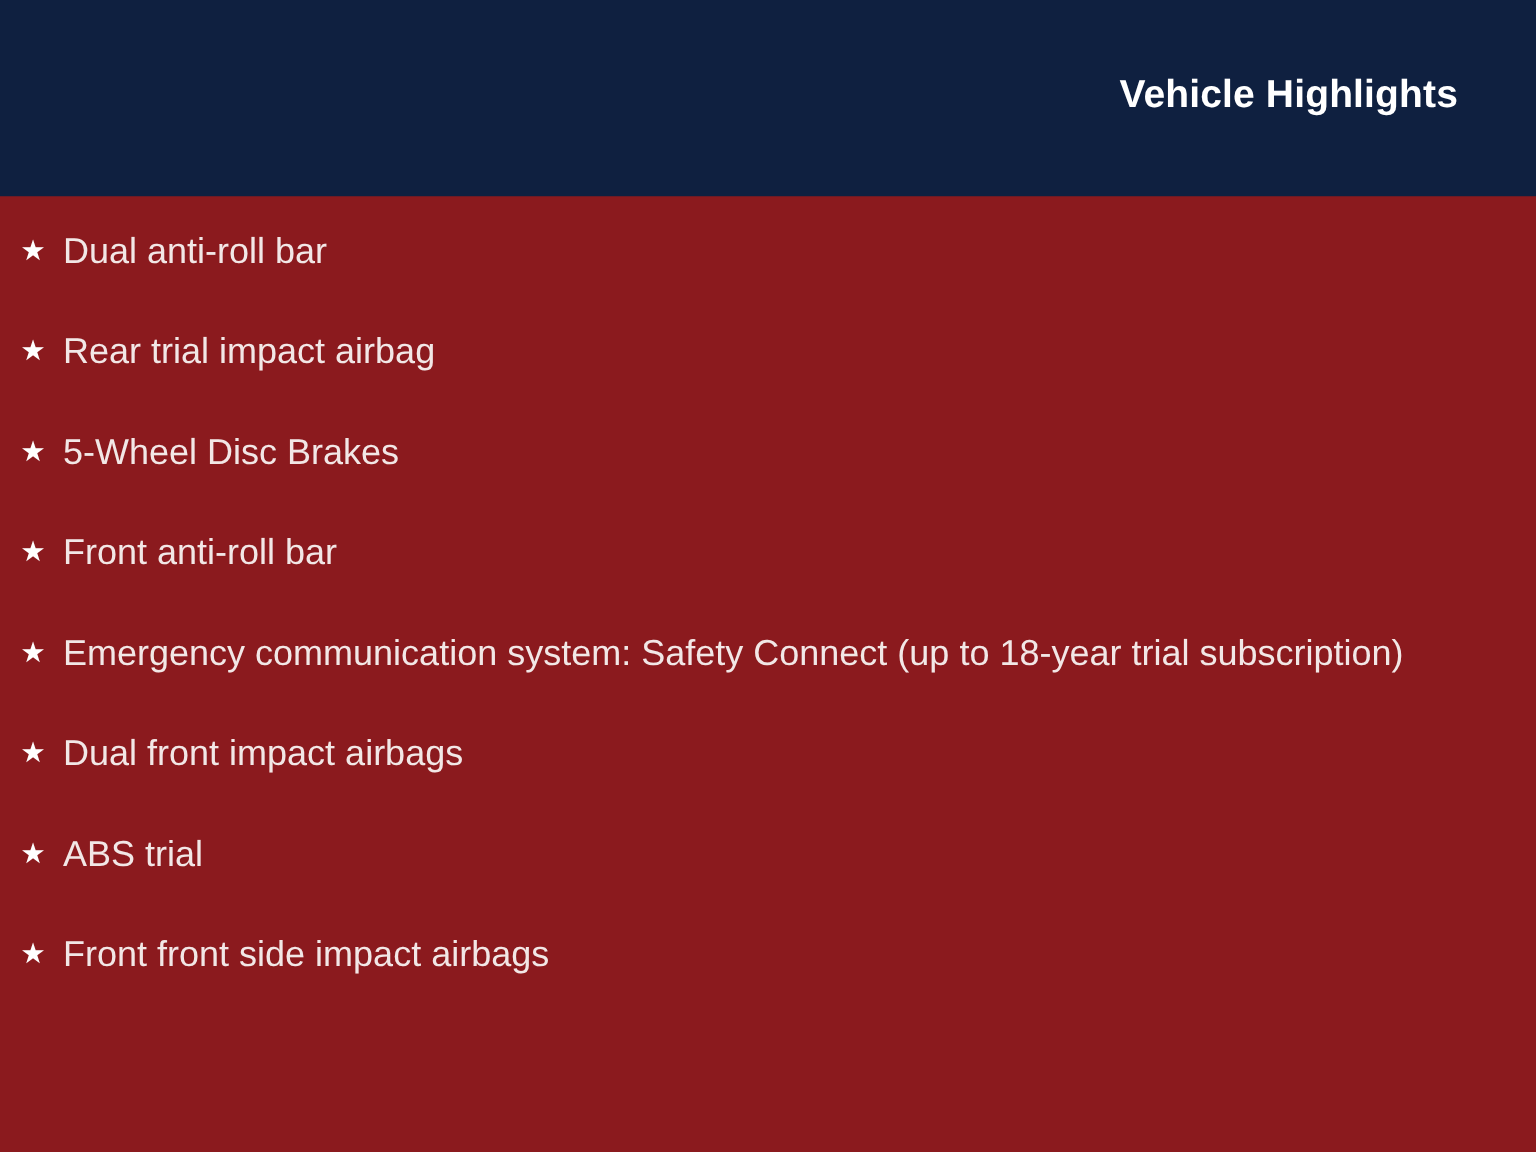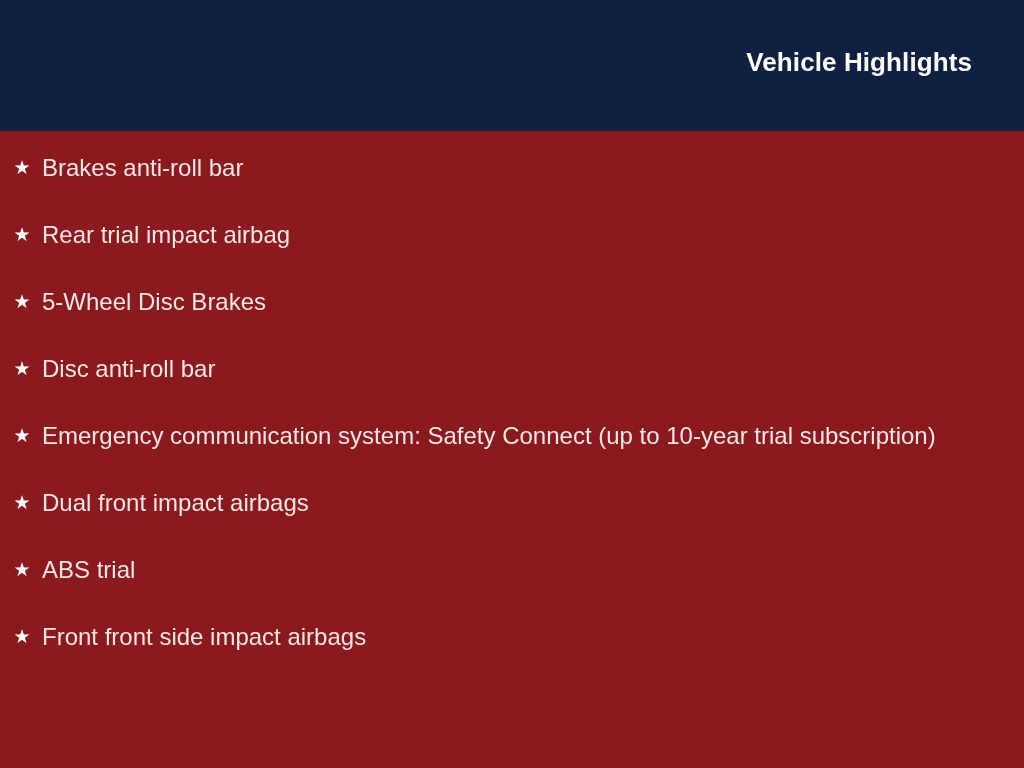--- a/index.html
+++ b/index.html
@@ -94,41 +94,41 @@
 
   <div class="header">
     <h1 class="header-title">Vehicle Highlights</h1>
   </div>
 
   <div class="body-area">
     <ul class="bullet-list">
 
       <li class="bullet-item">
         <span class="bullet-star">★</span>
-        <span class="bullet-text">Brakes anti-roll bar</span>
+        <span class="bullet-text">Dual anti-roll bar</span>
       </li>
 
       <li class="bullet-item">
         <span class="bullet-star">★</span>
         <span class="bullet-text">Rear trial impact airbag</span>
       </li>
 
       <li class="bullet-item">
         <span class="bullet-star">★</span>
         <span class="bullet-text">5-Wheel Disc Brakes</span>
       </li>
 
       <li class="bullet-item">
         <span class="bullet-star">★</span>
-        <span class="bullet-text">Disc anti-roll bar</span>
+        <span class="bullet-text">Front anti-roll bar</span>
       </li>
 
       <li class="bullet-item">
         <span class="bullet-star">★</span>
-        <span class="bullet-text">Emergency communication system: Safety Connect (up to 10-year trial subscription)</span>
+        <span class="bullet-text">Emergency communication system: Safety Connect (up to 18-year trial subscription)</span>
       </li>
 
       <li class="bullet-item">
         <span class="bullet-star">★</span>
         <span class="bullet-text">Dual front impact airbags</span>
       </li>
 
       <li class="bullet-item">
         <span class="bullet-star">★</span>
         <span class="bullet-text">ABS trial</span>

